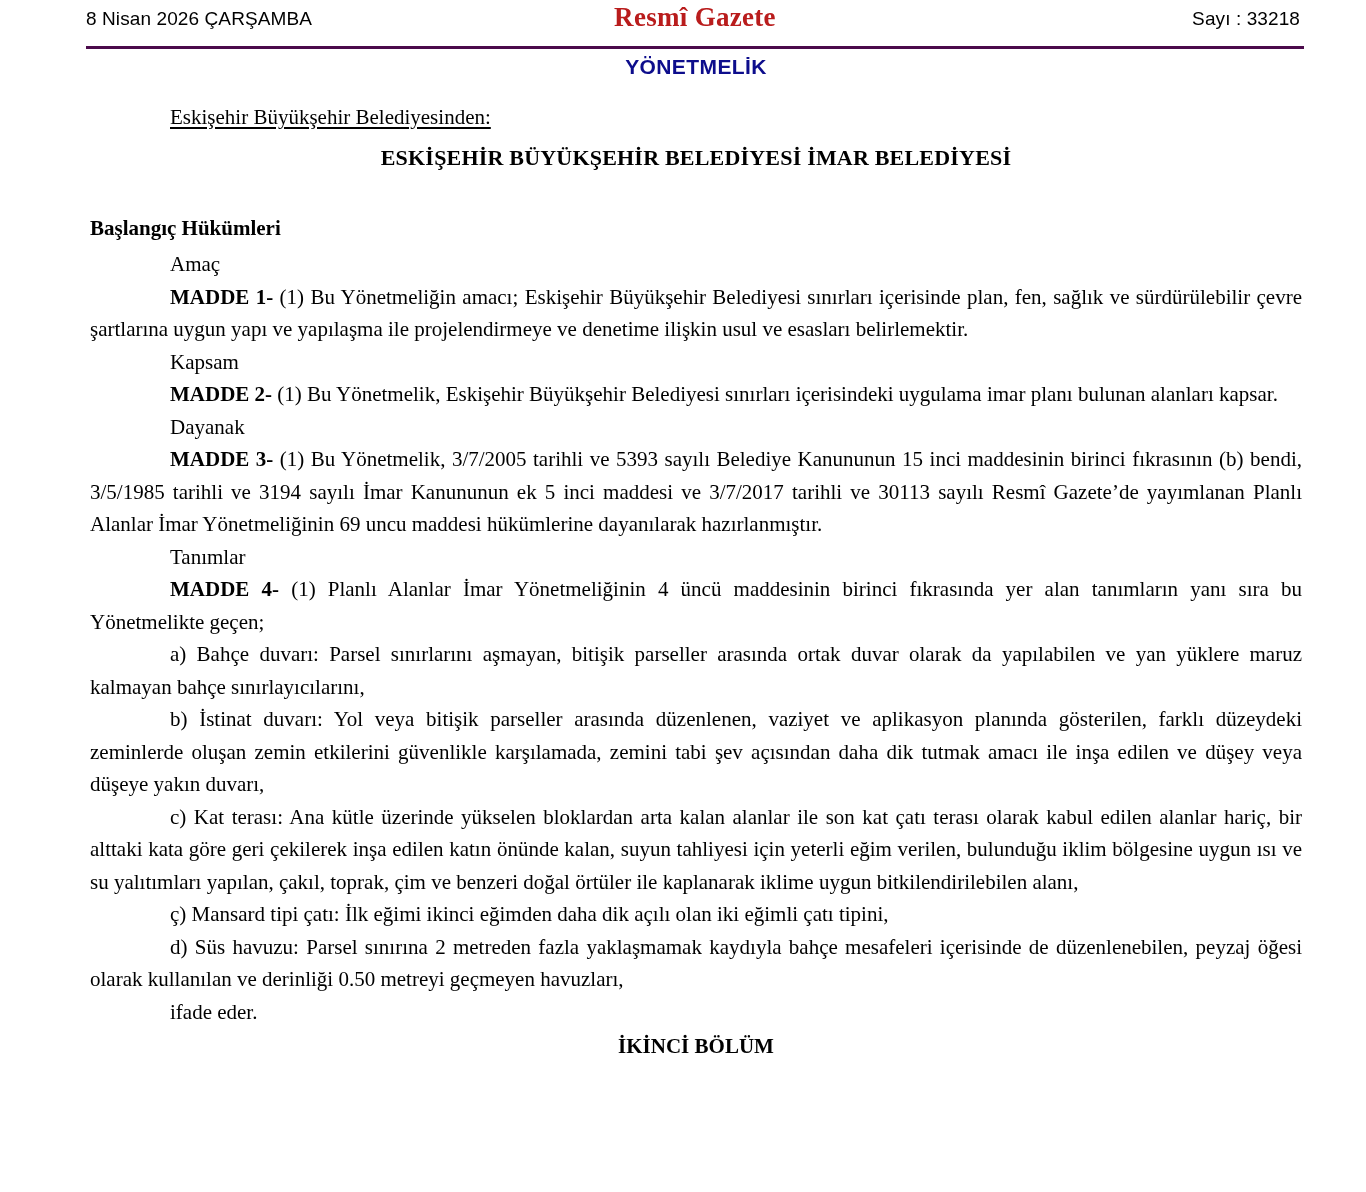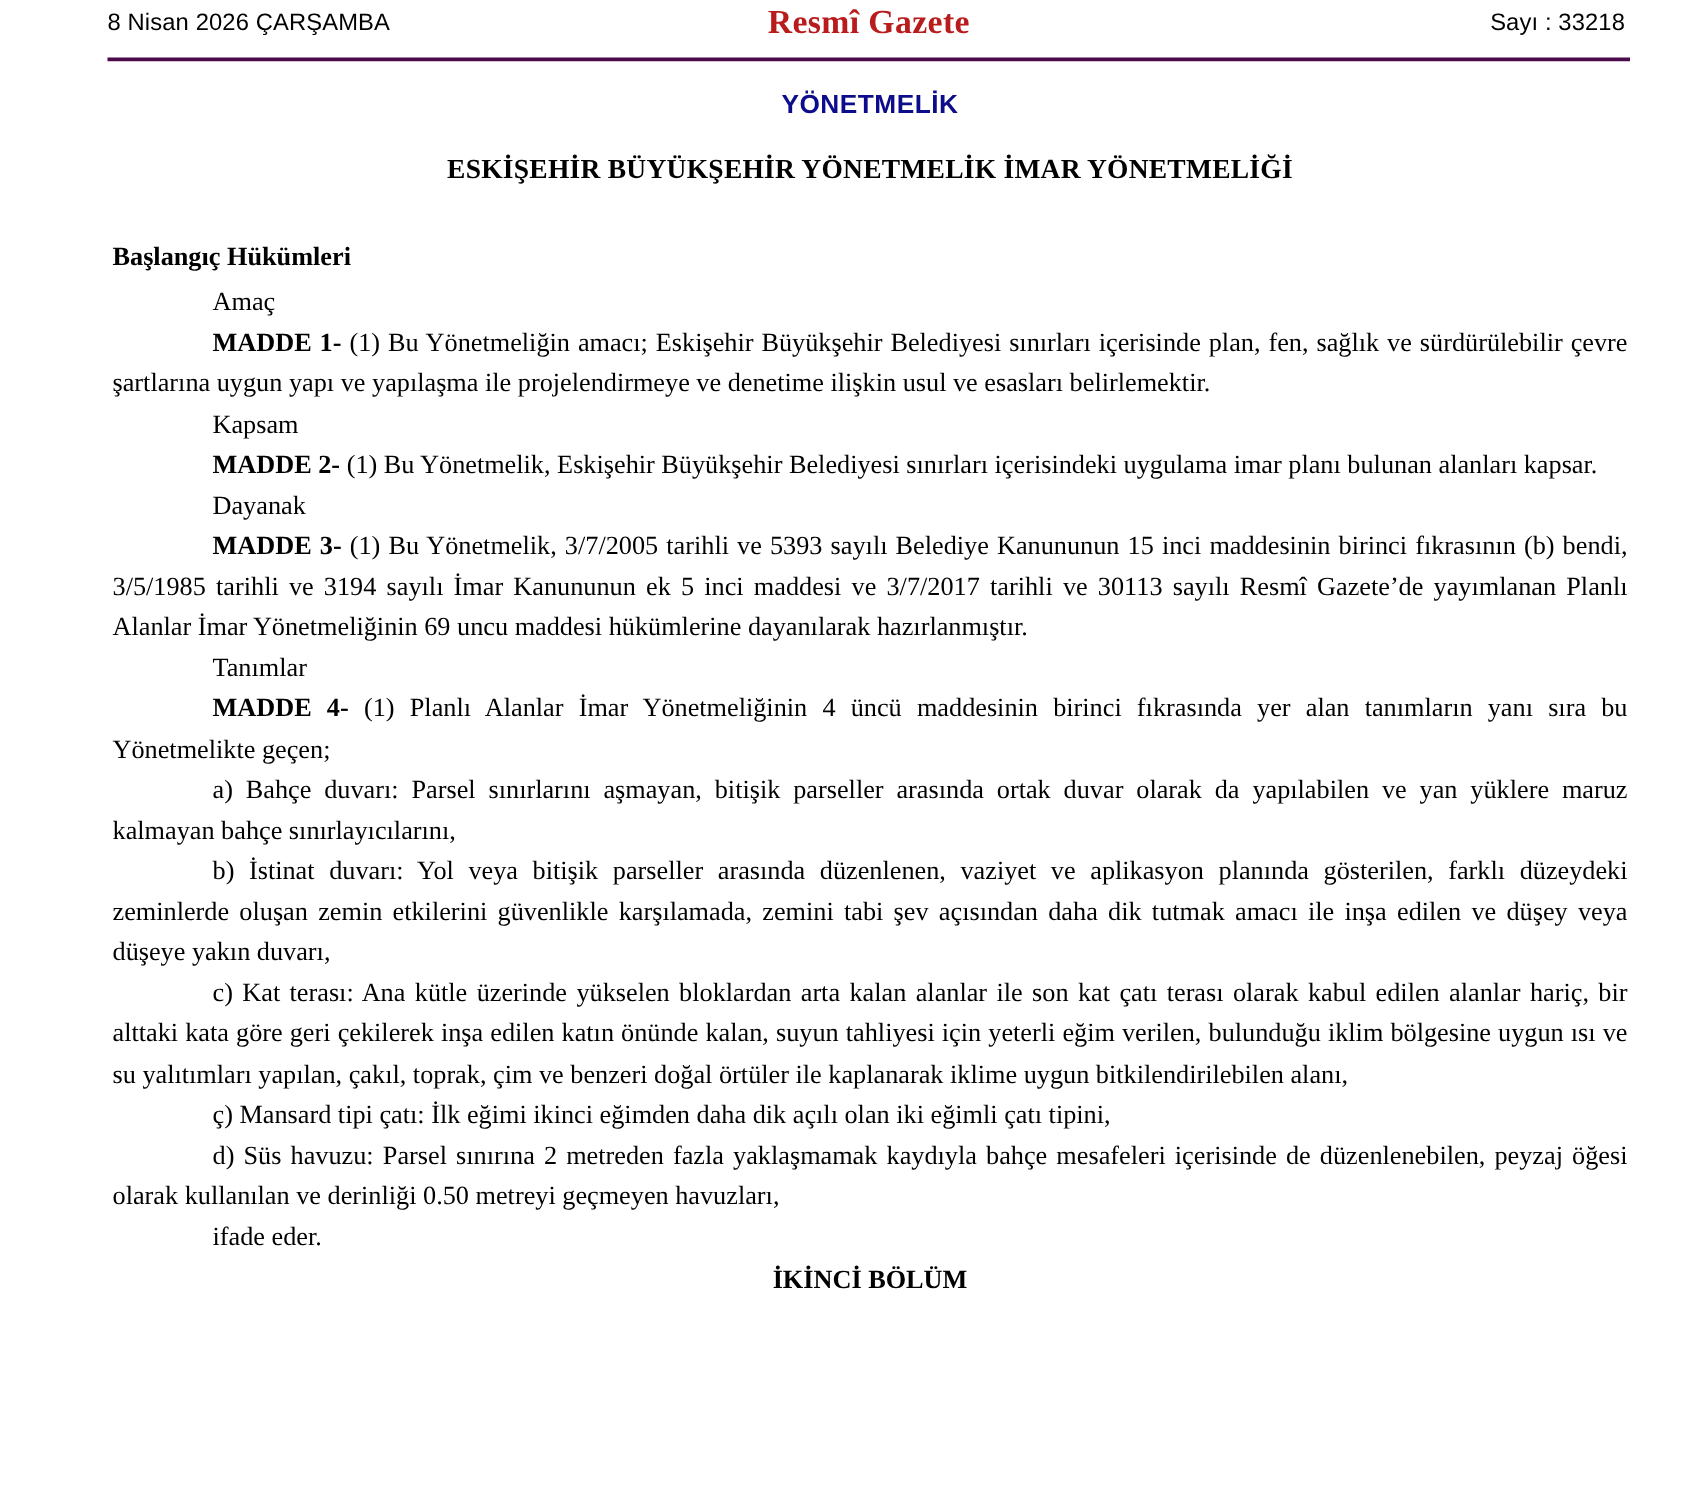--- a/index.html
+++ b/index.html
@@ -63,21 +63,21 @@
 
   .masthead-rule {
     margin: 2px 62px 0 86px;
     height: 3px;
     background: #4b0b4b;
   }
 
   
   .content {
     margin: 0 64px 0 90px;
-    padding-top: 22px;
+    padding-top: 5px;
   }
 
   .doc-kind {
     text-align: center;
     font-family: "Liberation Sans", "DejaVu Sans", sans-serif;
     font-weight: bold;
     font-size: 21px;
     line-height: 26px;
     color: #0d0d8c;
     letter-spacing: 0.4px;
@@ -165,22 +165,23 @@
     <div class="masthead-date">8 Nisan 2026 ÇARŞAMBA</div>
     <div class="masthead-title">Resmî Gazete</div>
     <div class="masthead-issue">Sayı : 33218</div>
   </div>
   <div class="masthead-rule"></div>
 
   <div class="content">
 
     <div class="doc-kind">YÖNETMELİK</div>
 
-
-    <div class="reg-title">ESKİŞEHİR BÜYÜKŞEHİR YÖNETMELİK İMAR YÖNETMELİĞİ</div>
+    <span class="issuer">Eskişehir Büyükşehir Belediyesinden:</span>
+
+    <div class="reg-title">ESKİŞEHİR BÜYÜKŞEHİR BELEDİYESİ İMAR BELEDİYESİ</div>
 
     <div class="section-subheading">Başlangıç Hükümleri</div>
 
     <div class="sub-title">Amaç</div>
     <p class="para"><span class="lead">MADDE 1-</span><span> (1) Bu Yönetmeliğin amacı; Eskişehir Büyükşehir Belediyesi sınırları içerisinde plan, fen, sağlık ve sürdürülebilir çevre şartlarına uygun yapı ve yapılaşma ile projelendirmeye ve denetime ilişkin usul ve esasları belirlemektir.</span></p>
 
     <div class="sub-title">Kapsam</div>
     <p class="para"><span class="lead">MADDE 2-</span><span> (1) Bu Yönetmelik, Eskişehir Büyükşehir Belediyesi sınırları içerisindeki uygulama imar planı bulunan alanları kapsar.</span></p>
 
     <div class="sub-title">Dayanak</div>

